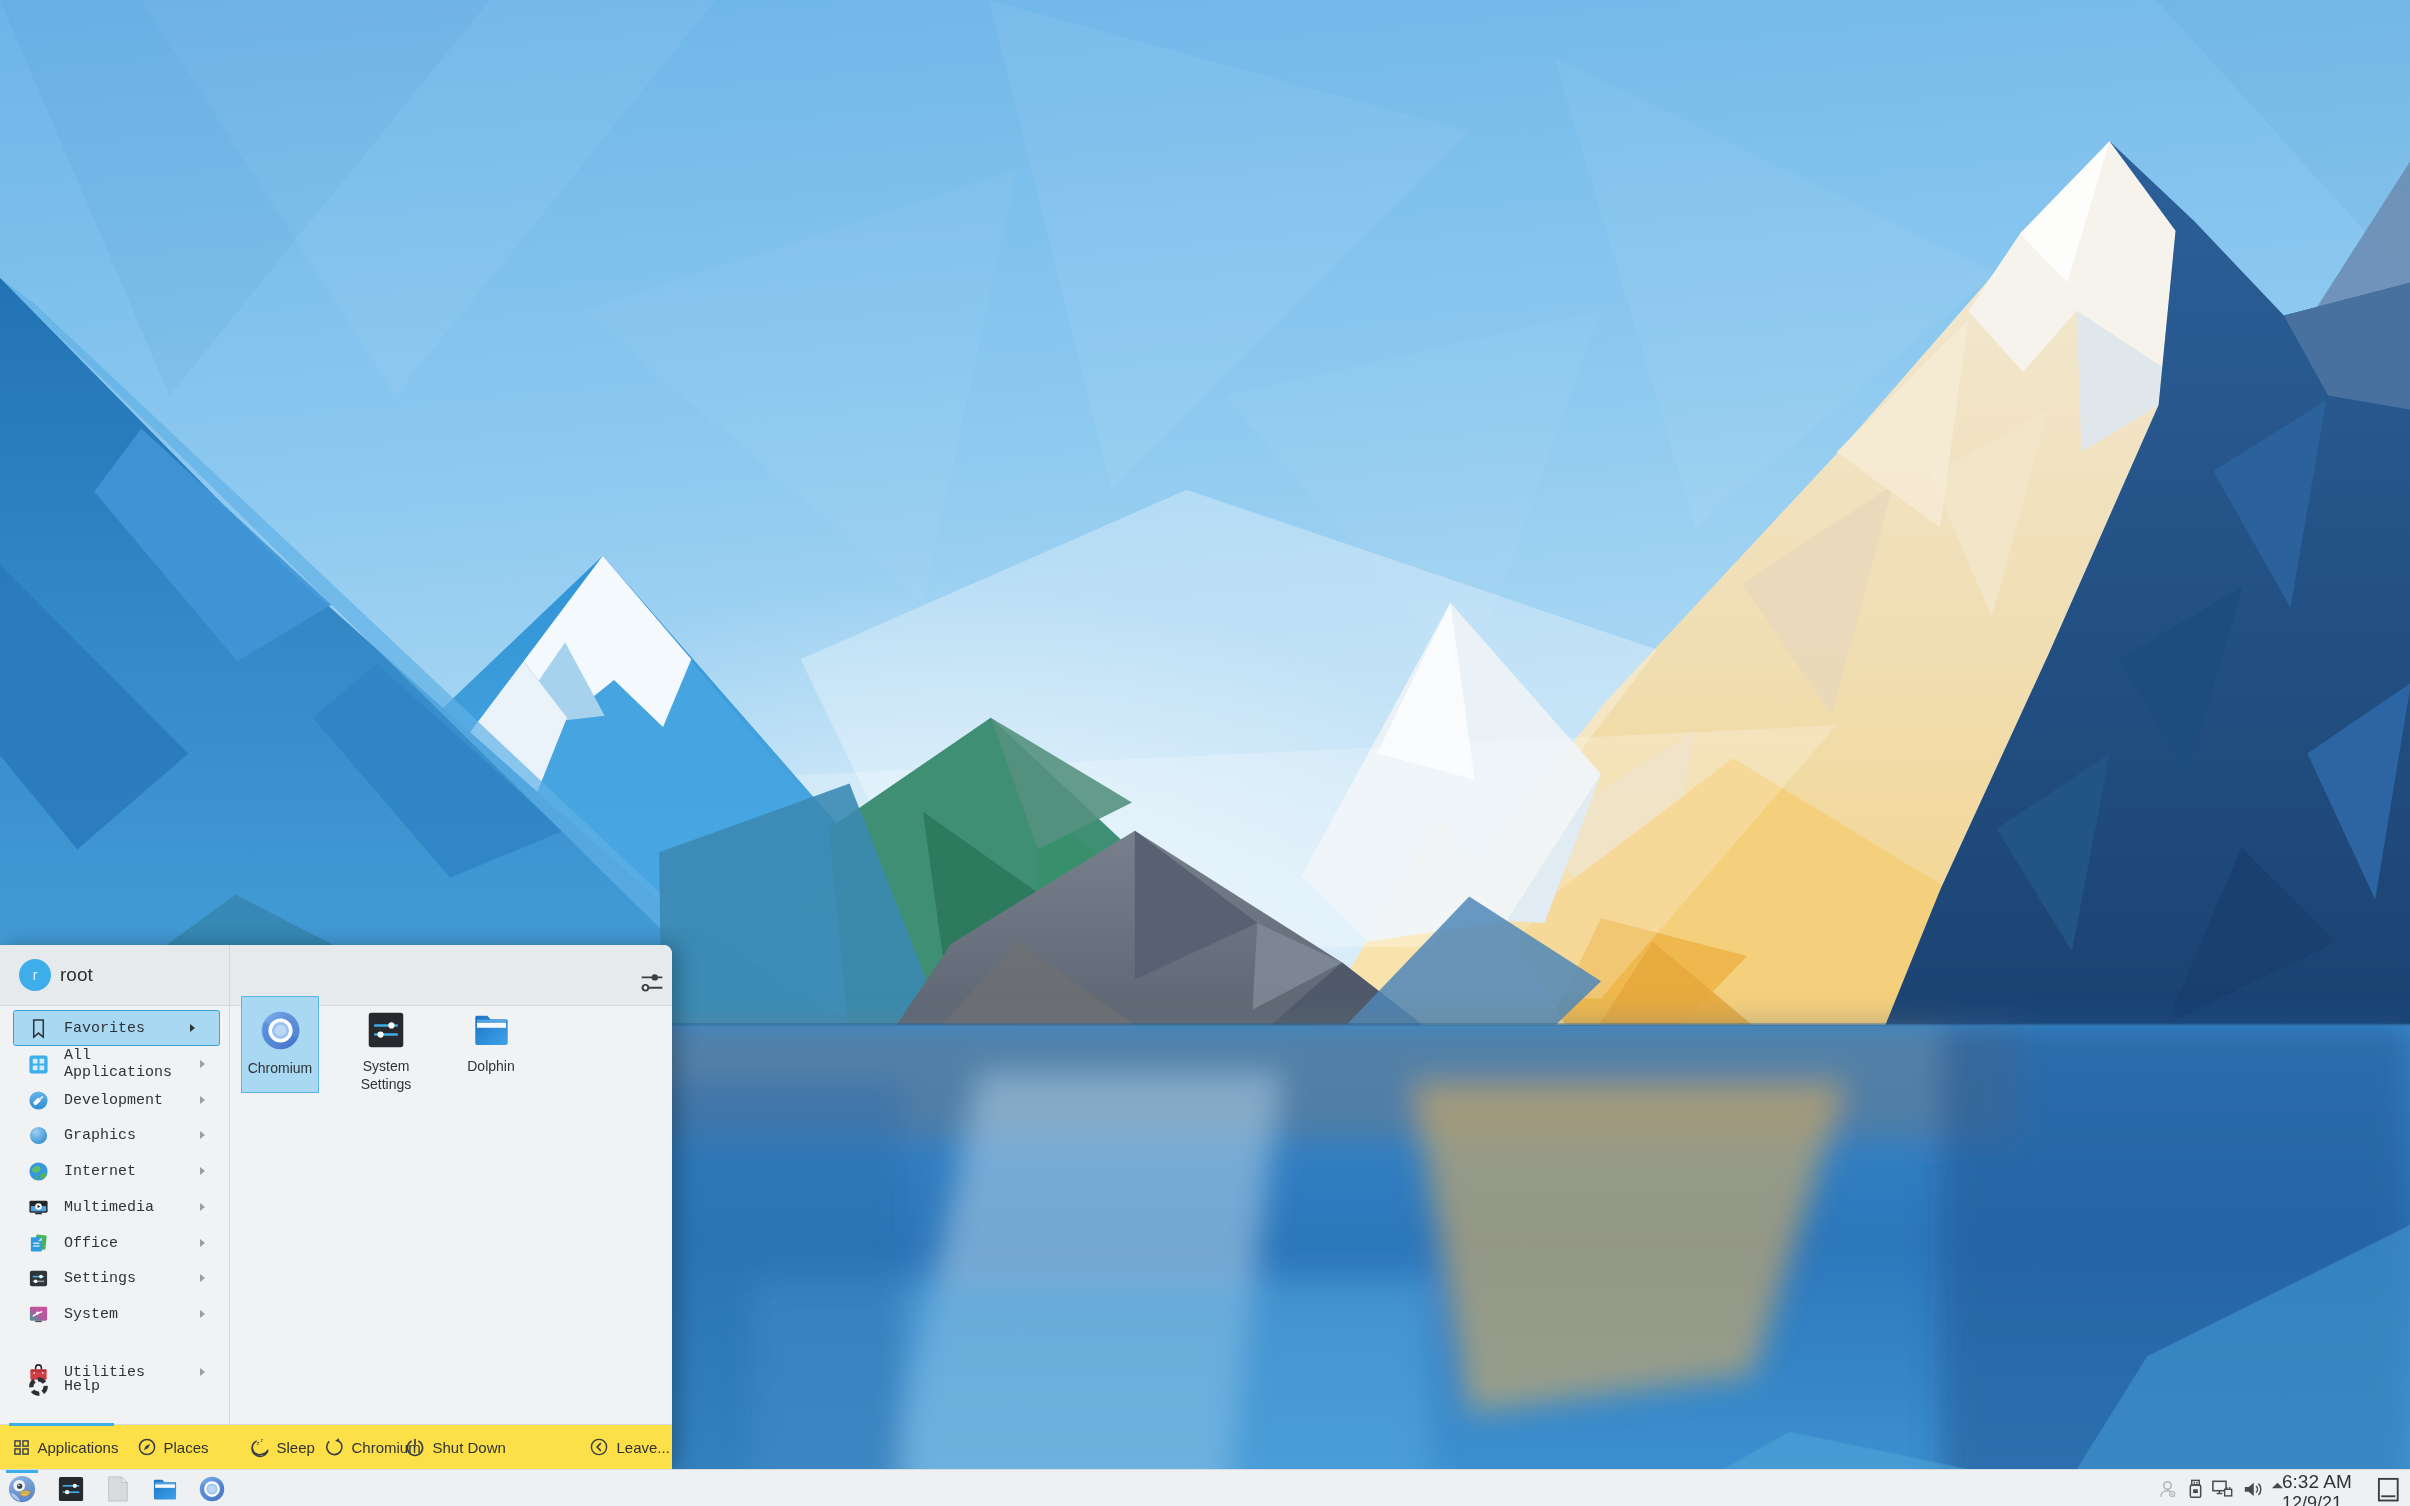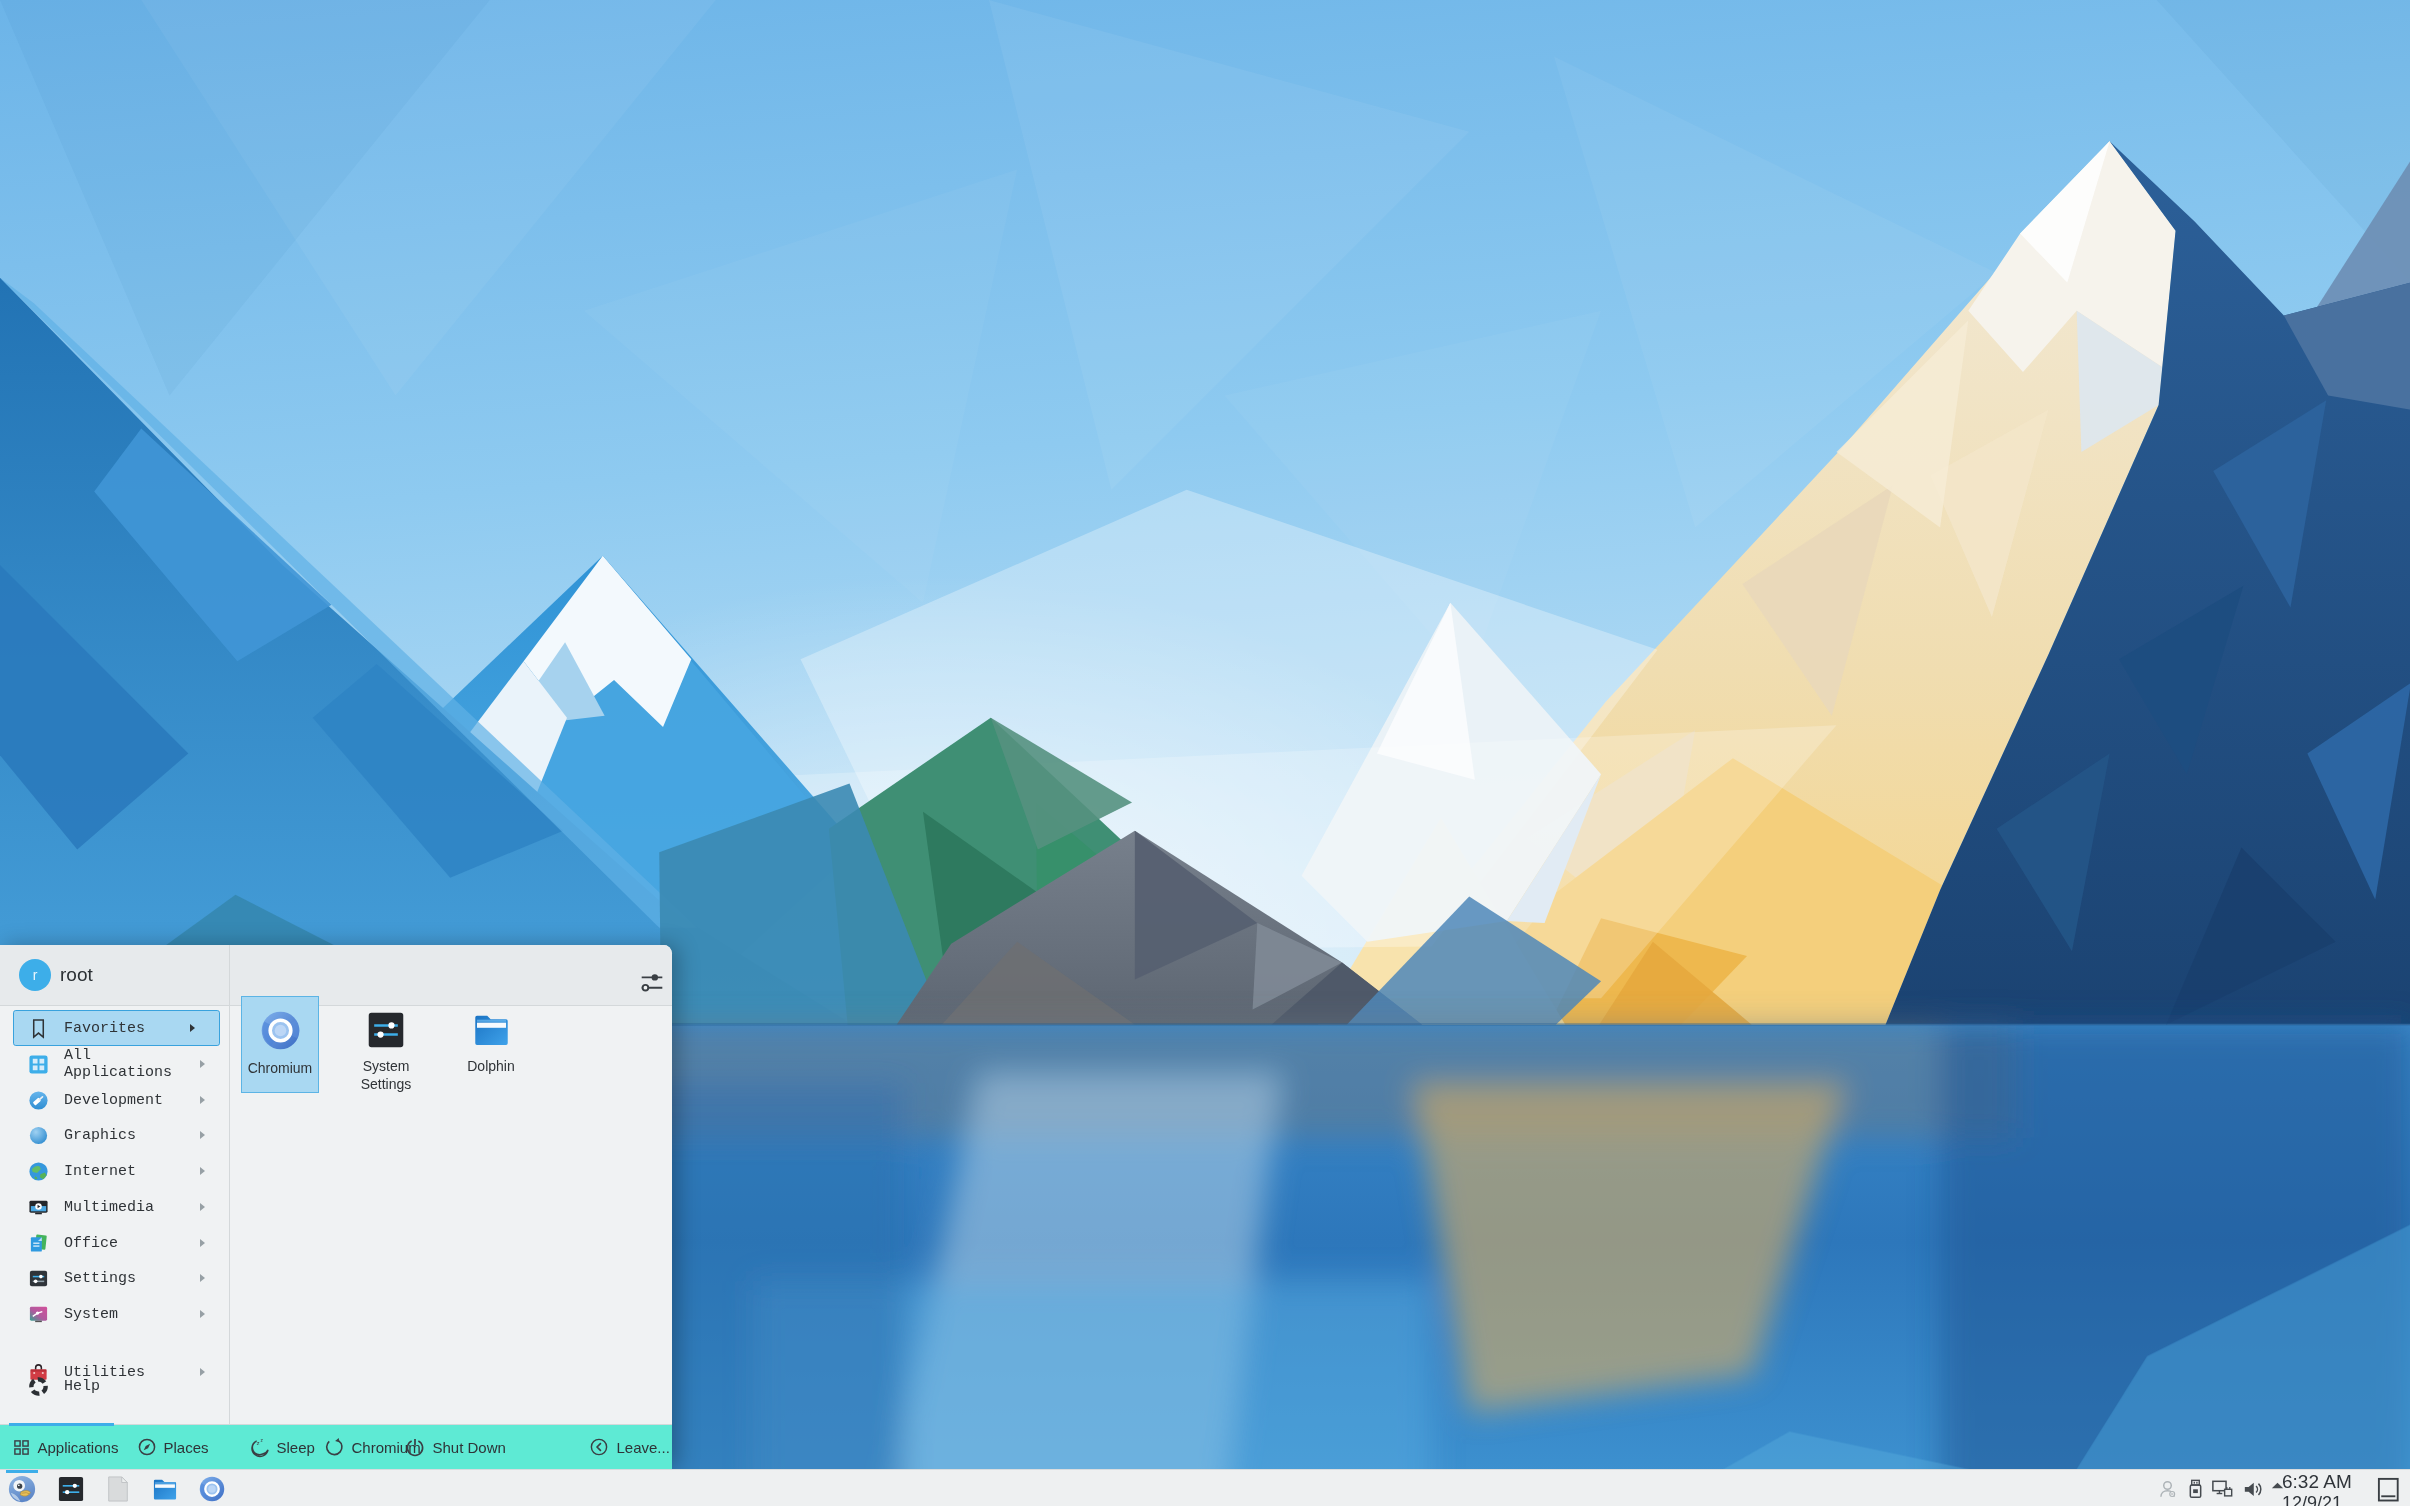--- a/index.html
+++ b/index.html
@@ -31,21 +31,21 @@
   .arr.dark{border-left-color:#2f3337;}
   .side-row.sel{left:13px;width:207px;border:0.9px solid #39a2dd;border-radius:2.8px;
        background:#a9d8f2;box-sizing:border-box;}
   .side-row.sel .si{margin-left:14px;}
   
   .fav{position:absolute;top:51px;width:78px;height:97px;border-radius:0;display:flex;
        flex-direction:column;align-items:center;padding-top:12.2px;box-sizing:border-box;cursor:pointer;}
   .fav.sel{background:#a9d8f2;border:0.9px solid #5cb4e5;}
   .fav .fl{margin-top:6.6px;font-size:14px;color:#2f3337;text-align:center;line-height:18px;width:87px;}
   
-  #menu-footer{position:absolute;left:0;bottom:0;width:672px;height:44px;border-top:0.9px solid #d4d8da;background:#5eead4;}
+  #menu-footer{position:absolute;left:0;bottom:0;width:672px;height:44px;border-top:0.9px solid #d4d8da;background:#fde047;}
   #tab-indicator{position:absolute;left:9.4px;top:-1.9px;width:105px;height:2.8px;background:#3daee9;}
   .fitem{position:absolute;top:0;height:44px;display:flex;align-items:center;gap:7.5px;font-size:15px;color:#2f3337;cursor:pointer;white-space:nowrap;}
   
   #taskbar{position:absolute;left:0;top:1469px;width:2411px;height:38px;background:#eef0f1;
         border-top:0.9px solid #d9dcde;box-sizing:border-box;}
   .tbtn{position:absolute;top:2.8px;width:32px;height:32px;display:flex;align-items:center;justify-content:center;cursor:pointer;}
   .tactive{position:absolute;top:0;height:2.8px;width:32px;background:#3daee9;}
   .tray{position:absolute;top:7.5px;display:flex;align-items:center;justify-content:center;cursor:pointer;}
   #clock{position:absolute;left:2282px;top:1.9px;width:85px;text-align:left;line-height:1;cursor:default;}
   #clock .time{font-size:19px;color:#2f343a;}

